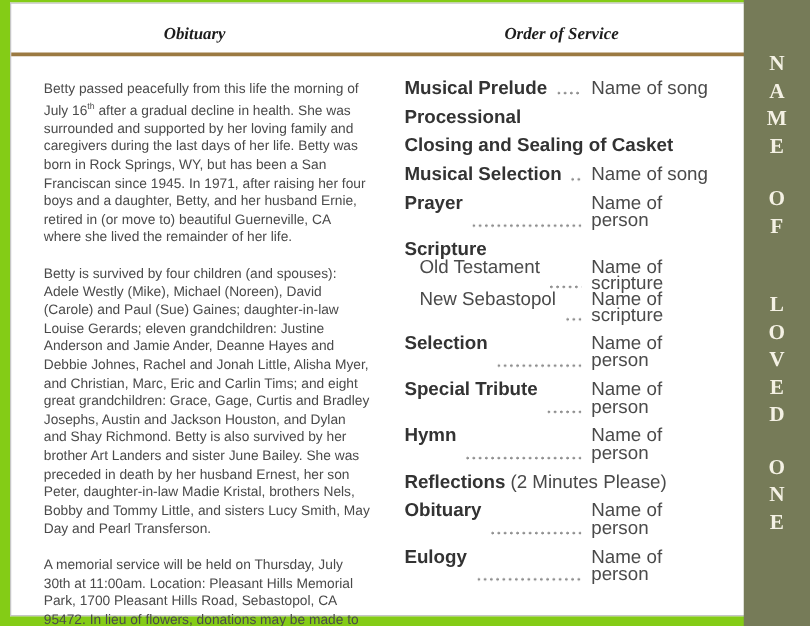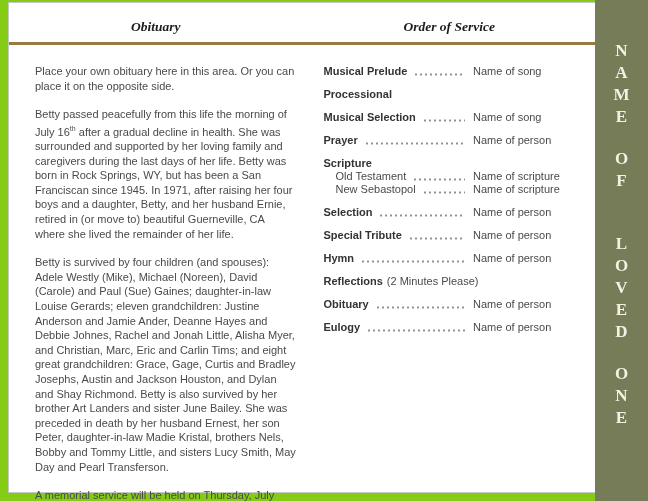--- a/index.html
+++ b/index.html
@@ -37,21 +37,21 @@
   .col-left  { width:50%; padding:0 6px 0 26px; }
   .col-right { width:50%; padding:0 28px 0 21px; }
 
   .col-left p {
     font-size:11px; line-height:14.6px; color:#4a4a4a; margin-bottom:14px;
     text-align:left;
   }
   .sup { font-size:7px; vertical-align:super; }
 
   
-  .os-row { display:flex; align-items:flex-start; font-size:11px; line-height:14px; margin-bottom:9px; }
+  .os-row { display:flex; align-items:flex-start; font-size:15px; line-height:14px; margin-bottom:9px; }
   .os-label { font-weight:bold; color:#333333; white-space:nowrap; }
   .os-note { color:#4a4a4a; font-weight:normal; margin-left:4px; white-space:nowrap; }
   .os-value { flex:0 0 95px; width:95px; color:#4a4a4a; }
   .dots {
     flex:1 1 auto; align-self:flex-end; height:3px; margin:0 8px 2px 8px;
     background-image:radial-gradient(circle at 1px 1.5px, #8f8f8f 0.9px, transparent 1.3px);
     background-size:5px 3px; background-repeat:repeat-x; background-position:left bottom;
   }
   .os-group { margin-bottom:9px; }
   .os-group .os-row.group-head { margin-bottom:0;text-align:center; }
@@ -66,39 +66,41 @@
   <div class="page">
 
     <div class="header" style="border-bottom-color: rgb(155, 122, 66);">
       <div class="header-cell">Obituary</div>
       <div class="header-cell">Order of Service</div>
     </div>
 
     <div class="content">
 
       <div class="col-left">
-        <p>Place your own obituary here in this area. Or you can place it on the opposite side.</p>
         <p><span>Betty passed peacefully from this life the morning of July 16</span><span class="sup">th</span><span> after a gradual decline in health.  She was surrounded and supported by her loving family and caregivers during the last days of her life.  Betty was born in Rock Springs, WY, but has been a San Franciscan since 1945.  In 1971, after raising her four boys and a daughter, Betty, and her husband Ernie, retired in (or move to) beautiful Guerneville, CA where she lived the remainder of her life.</span></p>
         <p>Betty is survived by four children (and spouses): Adele Westly (Mike), Michael (Noreen), David (Carole) and Paul (Sue) Gaines;  daughter-in-law Louise Gerards;  eleven grandchildren: Justine Anderson and Jamie Ander, Deanne Hayes and Debbie Johnes, Rachel and Jonah Little, Alisha Myer, and Christian, Marc, Eric and Carlin Tims;  and eight great grandchildren: Grace, Gage, Curtis and Bradley Josephs, Austin and Jackson Houston, and Dylan and Shay Richmond.  Betty is also survived by her brother Art Landers and sister June Bailey.  She was preceded in death by her husband Ernest, her son Peter, daughter-in-law Madie Kristal, brothers Nels, Bobby and Tommy Little, and sisters Lucy Smith, May Day and Pearl Transferson.</p>
         <p>A memorial service will be held on Thursday, July 30th at 11:00am.  Location:  Pleasant Hills Memorial Park, 1700 Pleasant Hills Road, Sebastopol, CA 95472.  In lieu of flowers, donations may be made to (NAME and ADDRESS).</p>
       </div>
 
       <div class="col-right">
 
         <div class="os-row">
           <span class="os-label">Musical Prelude</span>
           <span class="dots"></span>
           <span class="os-value">Name of song</span>
         </div>
 
         <div class="os-row">
           <span class="os-label">Processional</span>
         </div>
 
 
+        <div class="os-row">
+          <span class="os-label">Closing and Sealing of Casket</span>
+        </div>
 
         <div class="os-row">
           <span class="os-label">Musical Selection</span>
           <span class="dots"></span>
           <span class="os-value">Name of song</span>
         </div>
 
         <div class="os-row">
           <span class="os-label">Prayer</span>
           <span class="dots"></span>

